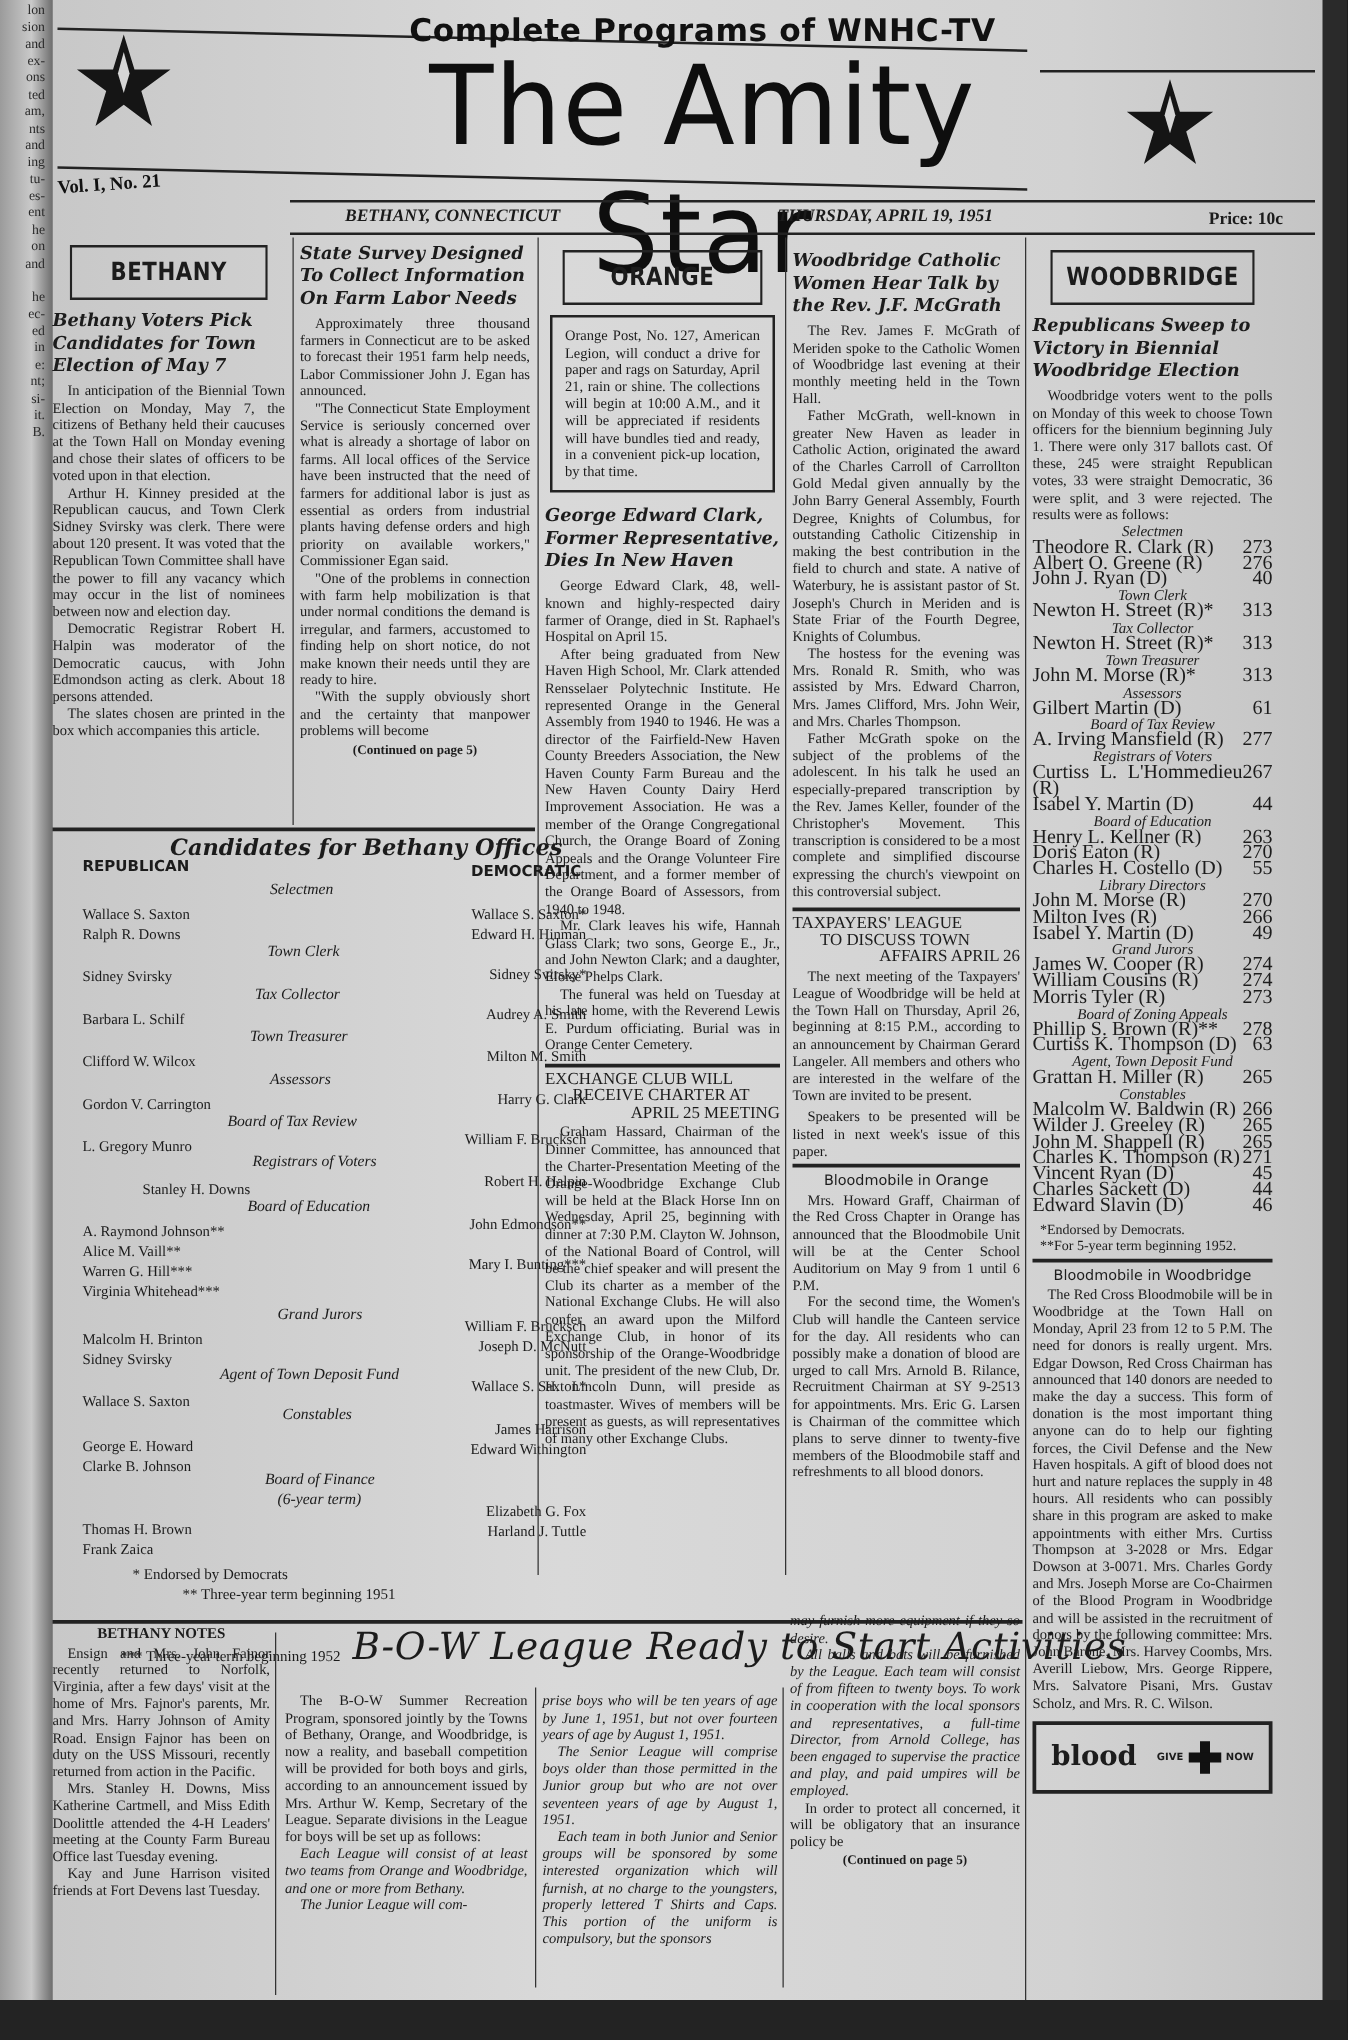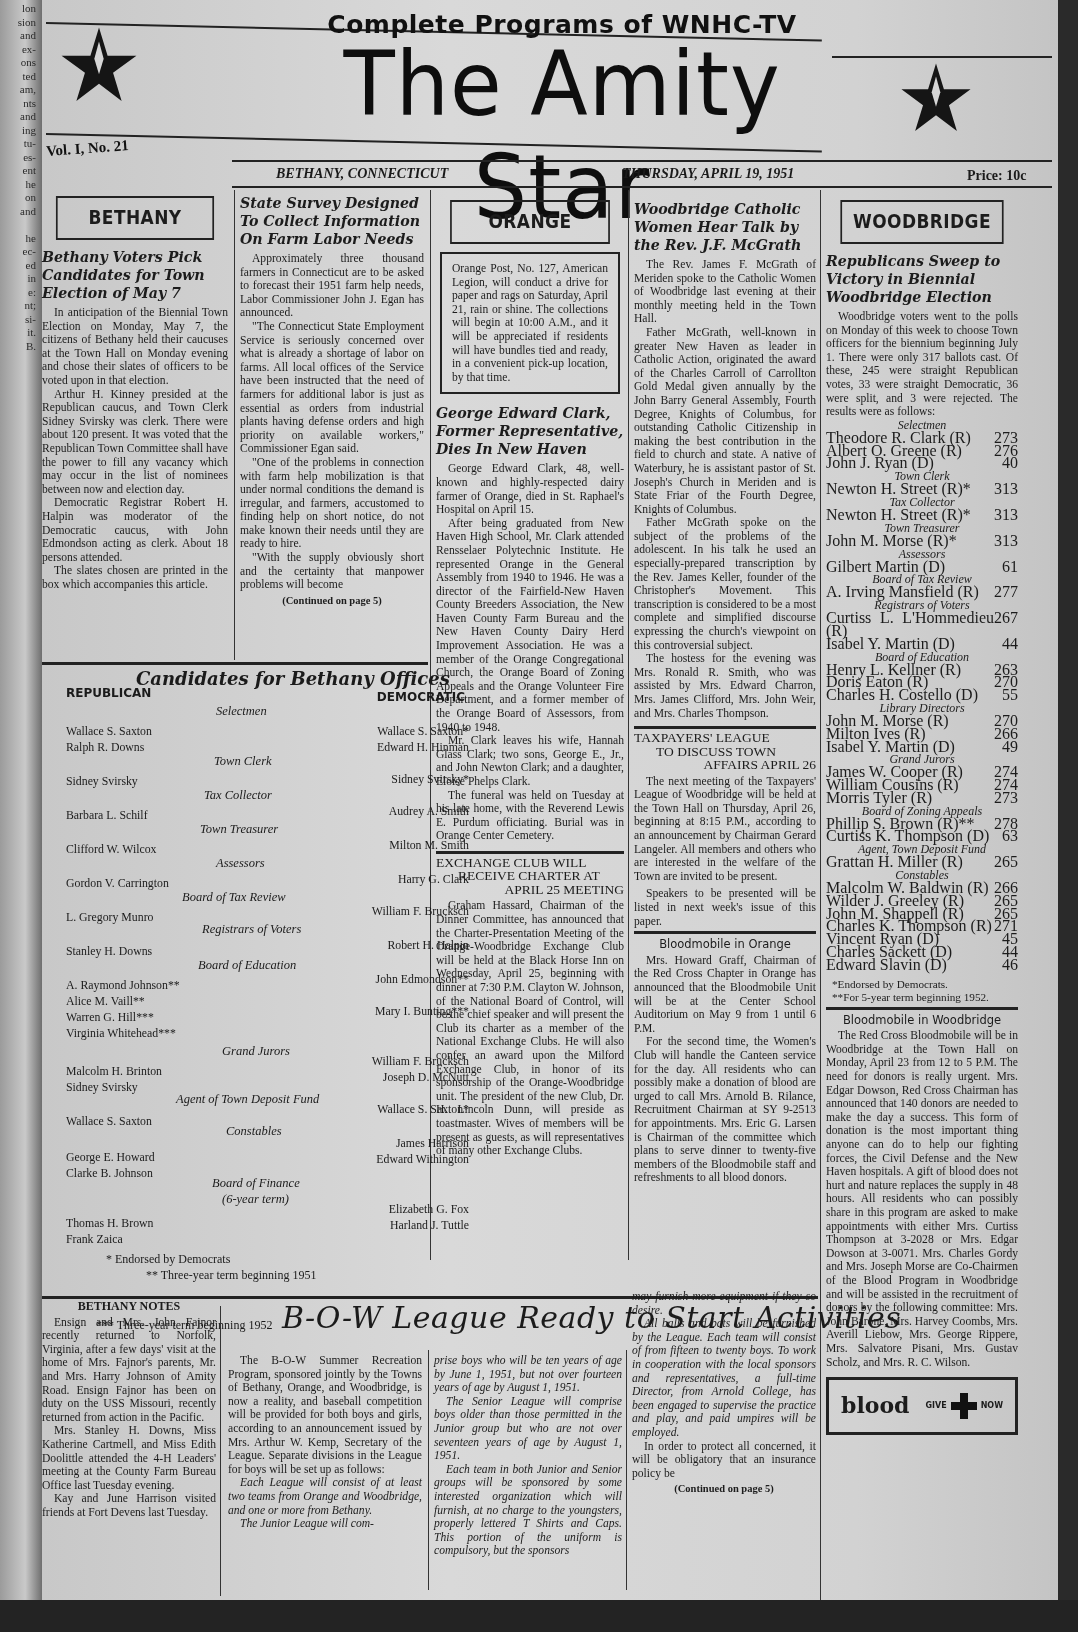--- a/index.html
+++ b/index.html
@@ -224,21 +224,21 @@
 
     <div class="office" style="left:150px; top:188px;">Assessors</div>
     <div class="rep" style="top:208px;">Gordon V. Carrington</div>
     <div class="dem" style="top:204px;">Harry G. Clark</div>
 
     <div class="office" style="left:116px; top:222px;">Board of Tax Review</div>
     <div class="rep" style="top:242px;">L. Gregory Munro</div>
     <div class="dem" style="top:236px;">William F. Brucksch</div>
 
     <div class="office" style="left:136px; top:254px;">Registrars of Voters</div>
-    <div class="rep" style="top:276px;">Stanley H. Downs</div>
+    <div class="rep" style="top:276px;margin-left:48px;">Stanley H. Downs</div>
     <div class="dem" style="top:270px;">Robert H. Halpin</div>
 
     <div class="office" style="left:132px; top:290px;">Board of Education</div>
     <div class="rep" style="top:310px;">A. Raymond Johnson**</div>
     <div class="rep" style="top:326px;">Alice M. Vaill**</div>
     <div class="rep" style="top:342px;">Warren G. Hill***</div>
     <div class="rep" style="top:358px;">Virginia Whitehead***</div>
     <div class="dem" style="top:304px;">John Edmondson**</div>
     <div class="dem" style="top:336px;">Mary I. Bunting***</div>
 
@@ -286,22 +286,22 @@
       <div>RECEIVE CHARTER AT</div>
       <div>APRIL 25 MEETING</div>
     </div>
     <p>Graham Hassard, Chairman of the Dinner Committee, has announced that the Charter-Presentation Meeting of the Orange-Woodbridge Exchange Club will be held at the Black Horse Inn on Wednesday, April 25, beginning with dinner at 7:30 P.M. Clayton W. Johnson, of the National Board of Control, will be the chief speaker and will present the Club its charter as a member of the National Exchange Clubs. He will also confer an award upon the Milford Exchange Club, in honor of its sponsorship of the Orange-Woodbridge unit. The president of the new Club, Dr. H. Lincoln Dunn, will preside as toastmaster. Wives of members will be present as guests, as will representatives of many other Exchange Clubs.</p>
   </div>
 
   <div class="col" style="left:592px; top:200px; width:182px;">
     <div class="headline">Woodbridge Catholic Women Hear Talk by the Rev. J.F. McGrath</div>
     <p>The Rev. James F. McGrath of Meriden spoke to the Catholic Women of Woodbridge last evening at their monthly meeting held in the Town Hall.</p>
     <p>Father McGrath, well-known in greater New Haven as leader in Catholic Action, originated the award of the Charles Carroll of Carrollton Gold Medal given annually by the John Barry General Assembly, Fourth Degree, Knights of Columbus, for outstanding Catholic Citizenship in making the best contribution in the field to church and state. A native of Waterbury, he is assistant pastor of St. Joseph's Church in Meriden and is State Friar of the Fourth Degree, Knights of Columbus.</p>
+    <p>The hostess for the evening was Mrs. Ronald R. Smith, who was assisted by Mrs. Edward Charron, Mrs. James Clifford, Mrs. John Weir, and Mrs. Charles Thompson.</p>
     <p>Father McGrath spoke on the subject of the problems of the adolescent. In his talk he used an especially-prepared transcription by the Rev. James Keller, founder of the Christopher's Movement. This transcription is considered to be a most complete and simplified discourse expressing the church's viewpoint on this controversial subject.</p>
-    <p>The hostess for the evening was Mrs. Ronald R. Smith, who was assisted by Mrs. Edward Charron, Mrs. James Clifford, Mrs. John Weir, and Mrs. Charles Thompson.</p>
     <div class="caps-head" style="margin-top:6px;">
       <div>TAXPAYERS' LEAGUE</div>
       <div>TO DISCUSS TOWN</div>
       <div>AFFAIRS APRIL 26</div>
     </div>
     <p>The next meeting of the Taxpayers' League of Woodbridge will be held at the Town Hall on Thursday, April 26, beginning at 8:15 P.M., according to an announcement by Chairman Gerard Langeler. All members and others who are interested in the welfare of the Town are invited to be present.</p>
     <p style="margin-top:4px;">Speakers to be presented will be listed in next week's issue of this paper.</p>
     <div class="sans-head">Bloodmobile in Orange</div>
     <p>Mrs. Howard Graff, Chairman of the Red Cross Chapter in Orange has announced that the Bloodmobile Unit will be at the Center School Auditorium on May 9 from 1 until 6 P.M.</p>
     <p>For the second time, the Women's Club will handle the Canteen service for the day. All residents who can possibly make a donation of blood are urged to call Mrs. Arnold B. Rilance, Recruitment Chairman at SY 9-2513 for appointments. Mrs. Eric G. Larsen is Chairman of the committee which plans to serve dinner to twenty-five members of the Bloodmobile staff and refreshments to all blood donors.</p>

